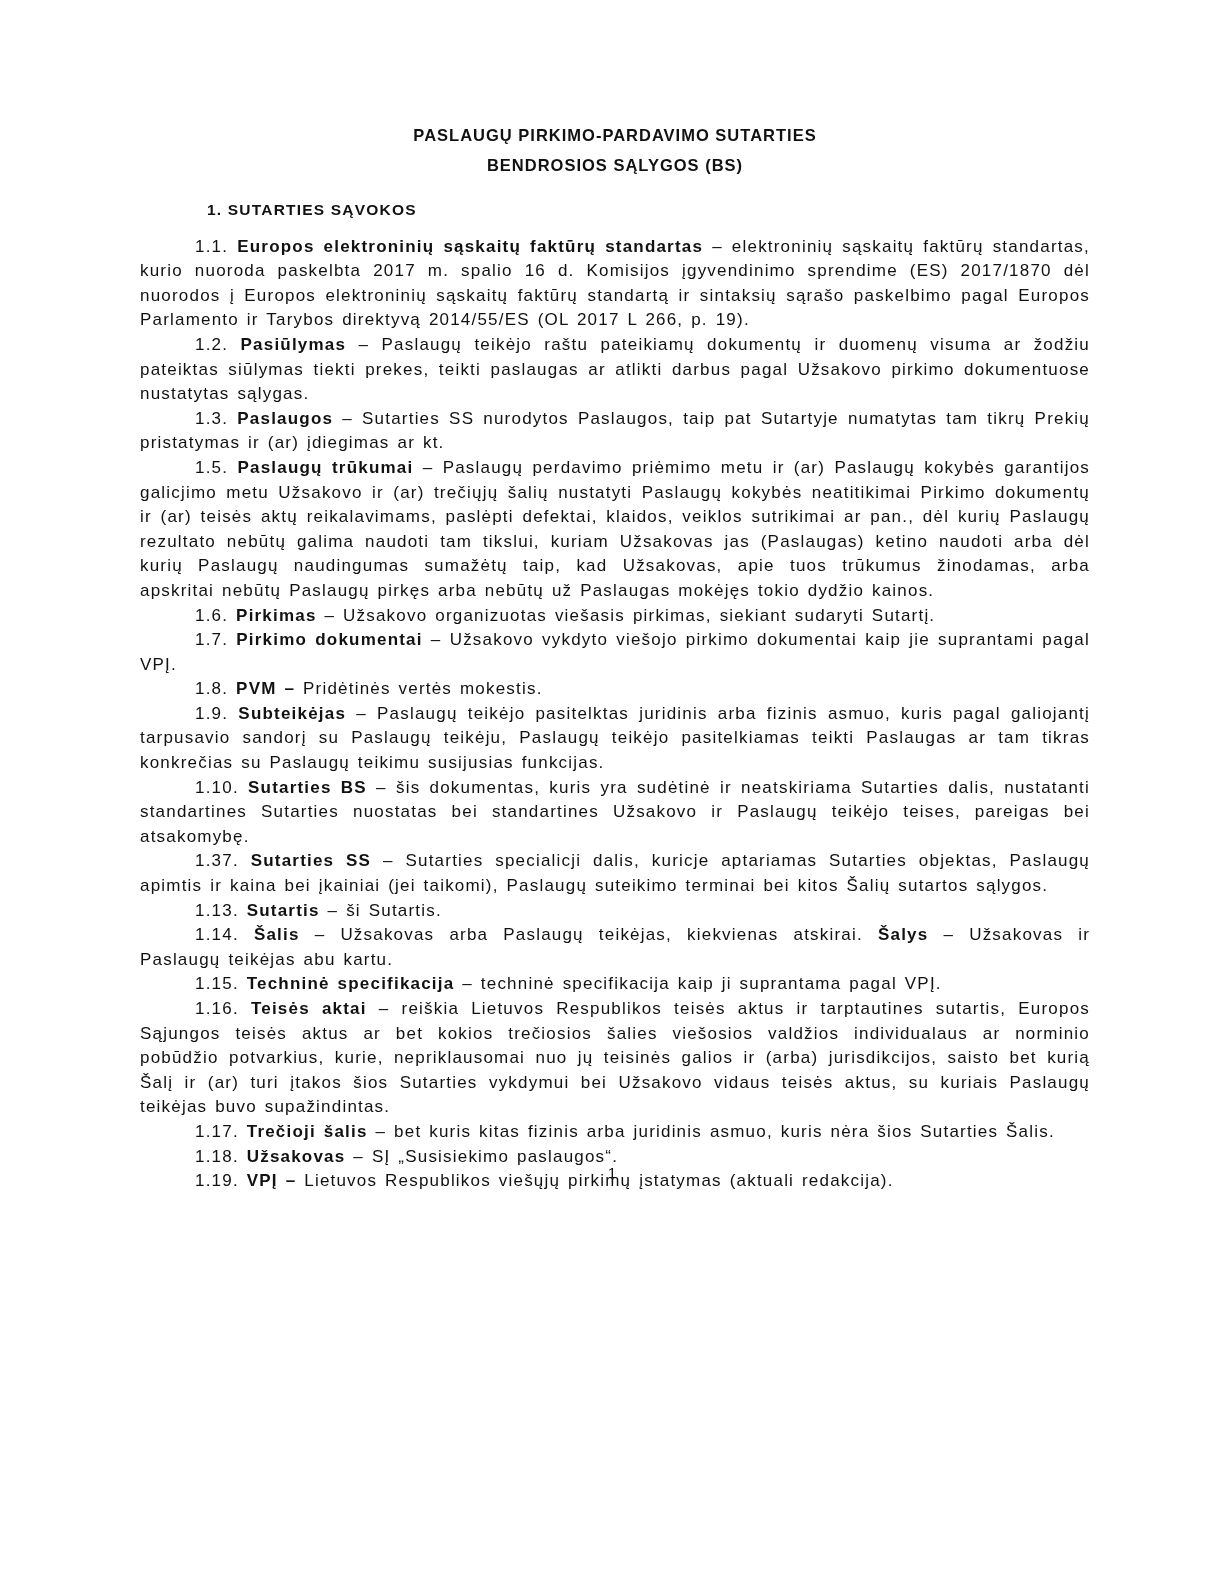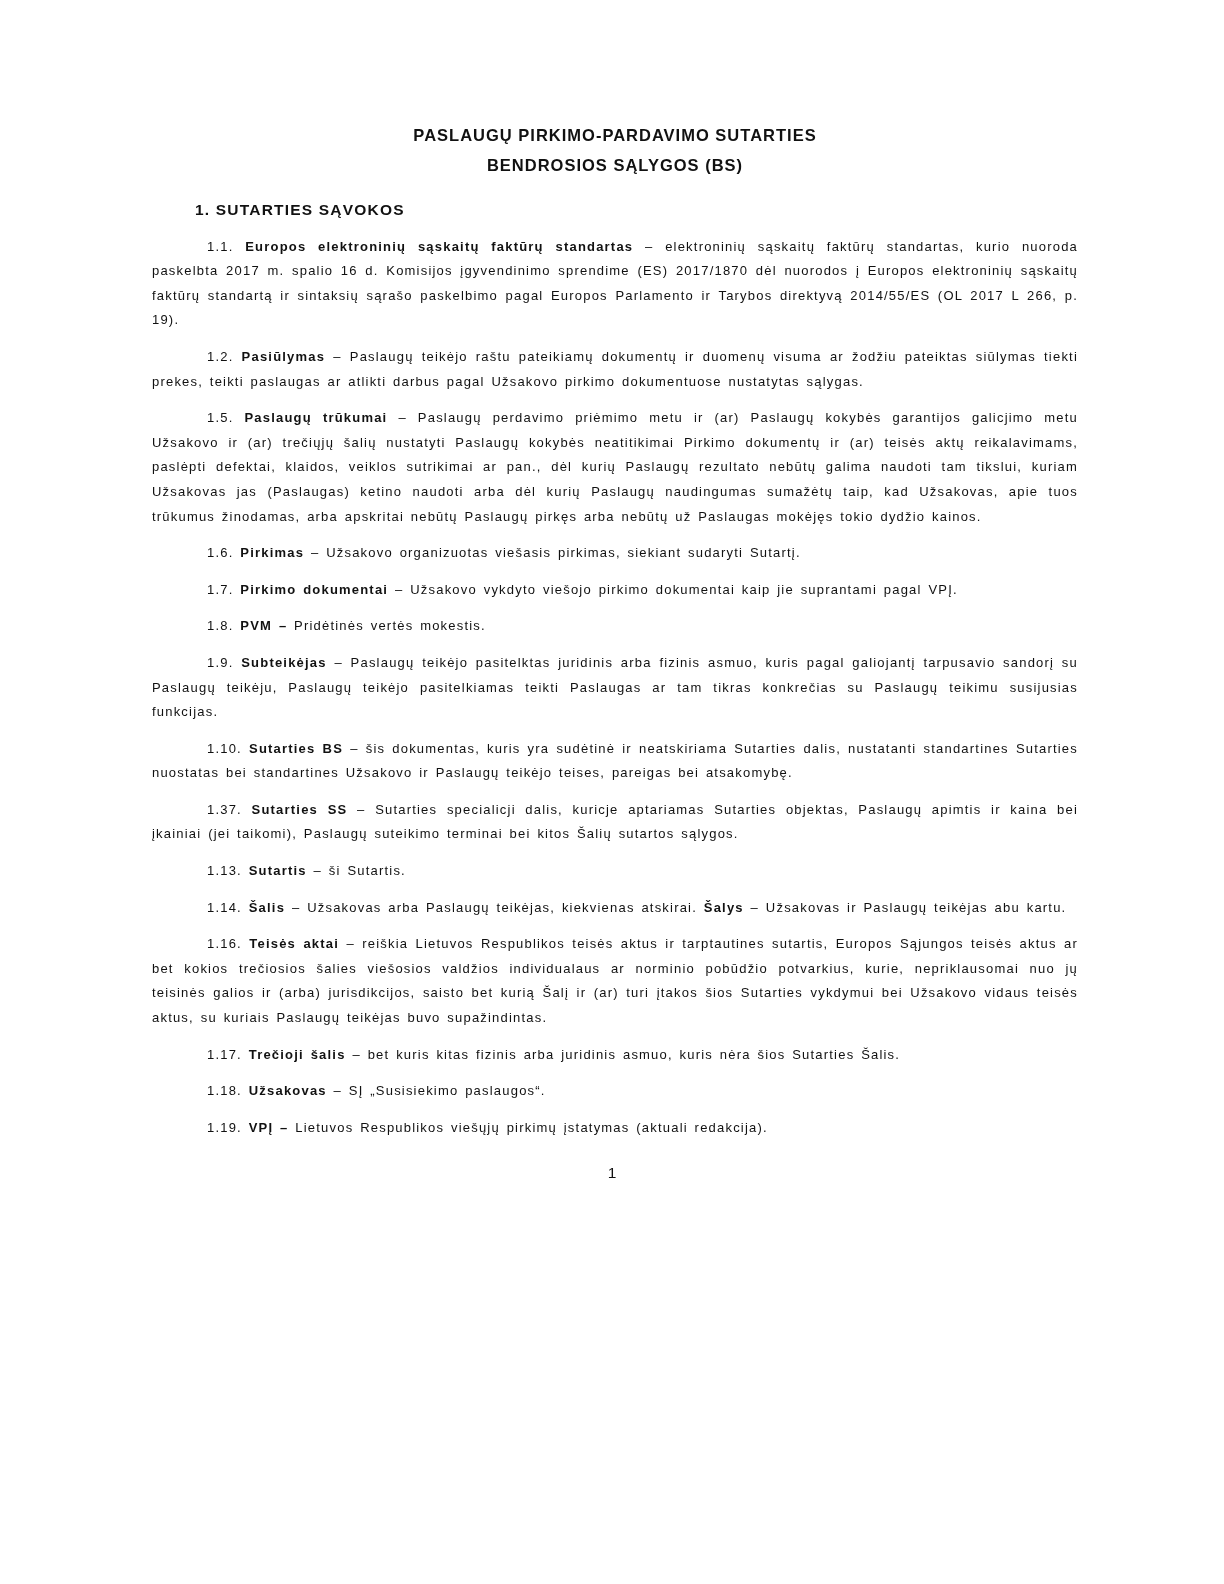--- a/index.html
+++ b/index.html
@@ -21,27 +21,27 @@
     line-height: 30px;
     letter-spacing: 1px;
     margin: 0 0 18px 0;
   }
   .heading {
     font-weight: bold;
     font-size: 15.5px;
     letter-spacing: 1.2px;
     line-height: 24.6px;
     text-indent: 55px;
-    margin: 0;
+    margin: 12px;
   }
   .def {
-    margin: 12px;
+    margin: 0;
     text-align: justify;
     text-indent: 55px;
-    font-size: 13px;
+    font-size: 17px;
     line-height: 24.6px;
     letter-spacing: 1.2px;
     word-spacing: 2px;
   }
   .b { font-weight: bold; }
   .pageno {
     position: absolute;
     bottom: 86px;
     left: 0;
     right: 0;
@@ -57,29 +57,31 @@
   <h1 class="title">
     <span>PASLAUGŲ PIRKIMO-PARDAVIMO SUTARTIES</span><br>
     <span>BENDROSIOS SĄLYGOS (BS)</span>
   </h1>
 
   <p class="heading">1. SUTARTIES SĄVOKOS</p>
 
   <div id="defs">
       <p class="def"><span>1.1. </span><span class="b">Europos elektroninių sąskaitų faktūrų standartas</span><span> – elektroninių sąskaitų faktūrų standartas, kurio nuoroda paskelbta 2017 m. spalio 16 d. Komisijos įgyvendinimo sprendime (ES) 2017/1870 dėl nuorodos į Europos elektroninių sąskaitų faktūrų standartą ir sintaksių sąrašo paskelbimo pagal Europos Parlamento ir Tarybos direktyvą 2014/55/ES (OL 2017 L 266, p. 19).</span></p>
       <p class="def"><span>1.2. </span><span class="b">Pasiūlymas</span><span> – Paslaugų teikėjo raštu pateikiamų dokumentų ir duomenų visuma ar žodžiu pateiktas siūlymas tiekti prekes, teikti paslaugas ar atlikti darbus pagal Užsakovo pirkimo dokumentuose nustatytas sąlygas.</span></p>
+      <p class="def"><span>1.3. </span><span class="b">Paslaugos</span><span> – Sutarties SS nurodytos Paslaugos, taip pat Sutartyje numatytas tam tikrų Prekių pristatymas ir (ar) įdiegimas ar kt.</span></p>
       <p class="def"><span>1.5. </span><span class="b">Paslaugų trūkumai</span><span> – Paslaugų perdavimo priėmimo metu ir (ar) Paslaugų kokybės garantijos galicjimo metu Užsakovo ir (ar) trečiųjų šalių nustatyti Paslaugų kokybės neatitikimai Pirkimo dokumentų ir (ar) teisės aktų reikalavimams, paslėpti defektai, klaidos, veiklos sutrikimai ar pan., dėl kurių Paslaugų rezultato nebūtų galima naudoti tam tikslui, kuriam Užsakovas jas (Paslaugas) ketino naudoti arba dėl kurių Paslaugų naudingumas sumažėtų taip, kad Užsakovas, apie tuos trūkumus žinodamas, arba apskritai nebūtų Paslaugų pirkęs arba nebūtų už Paslaugas mokėjęs tokio dydžio kainos.</span></p>
       <p class="def"><span>1.6. </span><span class="b">Pirkimas</span><span> – Užsakovo organizuotas viešasis pirkimas, siekiant sudaryti Sutartį.</span></p>
       <p class="def"><span>1.7. </span><span class="b">Pirkimo dokumentai</span><span> – Užsakovo vykdyto viešojo pirkimo dokumentai kaip jie suprantami pagal VPĮ.</span></p>
       <p class="def"><span>1.8. </span><span class="b">PVM –</span><span> Pridėtinės vertės mokestis.</span></p>
       <p class="def"><span>1.9. </span><span class="b">Subteikėjas</span><span> – Paslaugų teikėjo pasitelktas juridinis arba fizinis asmuo, kuris pagal galiojantį tarpusavio sandorį su Paslaugų teikėju, Paslaugų teikėjo pasitelkiamas teikti Paslaugas ar tam tikras konkrečias su Paslaugų teikimu susijusias funkcijas.</span></p>
       <p class="def"><span>1.10. </span><span class="b">Sutarties BS</span><span> – šis dokumentas, kuris yra sudėtinė ir neatskiriama Sutarties dalis, nustatanti standartines Sutarties nuostatas bei standartines Užsakovo ir Paslaugų teikėjo teises, pareigas bei atsakomybę.</span></p>
       <p class="def"><span>1.37. </span><span class="b">Sutarties SS</span><span> – Sutarties specialicji dalis, kuricje aptariamas Sutarties objektas, Paslaugų apimtis ir kaina bei įkainiai (jei taikomi), Paslaugų suteikimo terminai bei kitos Šalių sutartos sąlygos.</span></p>
       <p class="def"><span>1.13. </span><span class="b">Sutartis</span><span> – ši Sutartis.</span></p>
       <p class="def"><span>1.14. </span><span class="b">Šalis</span><span> – Užsakovas arba Paslaugų teikėjas, kiekvienas atskirai. </span><span class="b">Šalys</span><span> – Užsakovas ir Paslaugų teikėjas abu kartu.</span></p>
+      <p class="def"><span>1.15. </span><span class="b">Techninė specifikacija</span><span> – techninė specifikacija kaip ji suprantama pagal VPĮ.</span></p>
       <p class="def"><span>1.16. </span><span class="b">Teisės aktai</span><span> – reiškia Lietuvos Respublikos teisės aktus ir tarptautines sutartis, Europos Sąjungos teisės aktus ar bet kokios trečiosios šalies viešosios valdžios individualaus ar norminio pobūdžio potvarkius, kurie, nepriklausomai nuo jų teisinės galios ir (arba) jurisdikcijos, saisto bet kurią Šalį ir (ar) turi įtakos šios Sutarties vykdymui bei Užsakovo vidaus teisės aktus, su kuriais Paslaugų teikėjas buvo supažindintas.</span></p>
       <p class="def"><span>1.17. </span><span class="b">Trečioji šalis</span><span> – bet kuris kitas fizinis arba juridinis asmuo, kuris nėra šios Sutarties Šalis.</span></p>
       <p class="def"><span>1.18. </span><span class="b">Užsakovas</span><span> – SĮ „Susisiekimo paslaugos“.</span></p>
       <p class="def"><span>1.19. </span><span class="b">VPĮ –</span><span> Lietuvos Respublikos viešųjų pirkimų įstatymas (aktuali redakcija).</span></p>
     </div>
 
   <div class="pageno">1</div>
 </div>
 
 </body></html>

